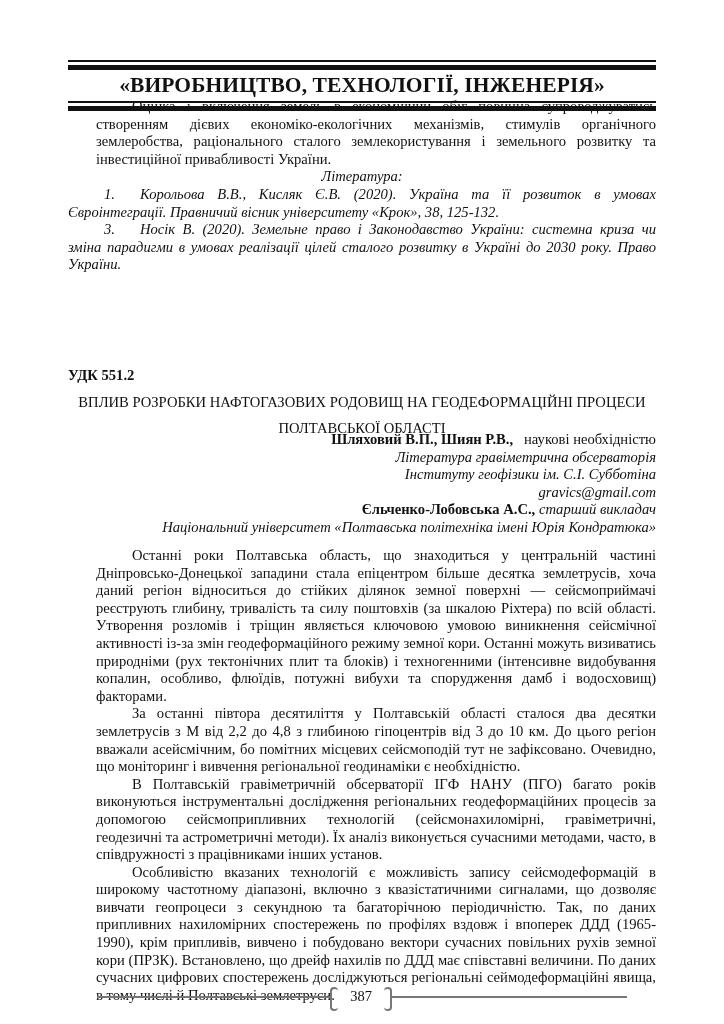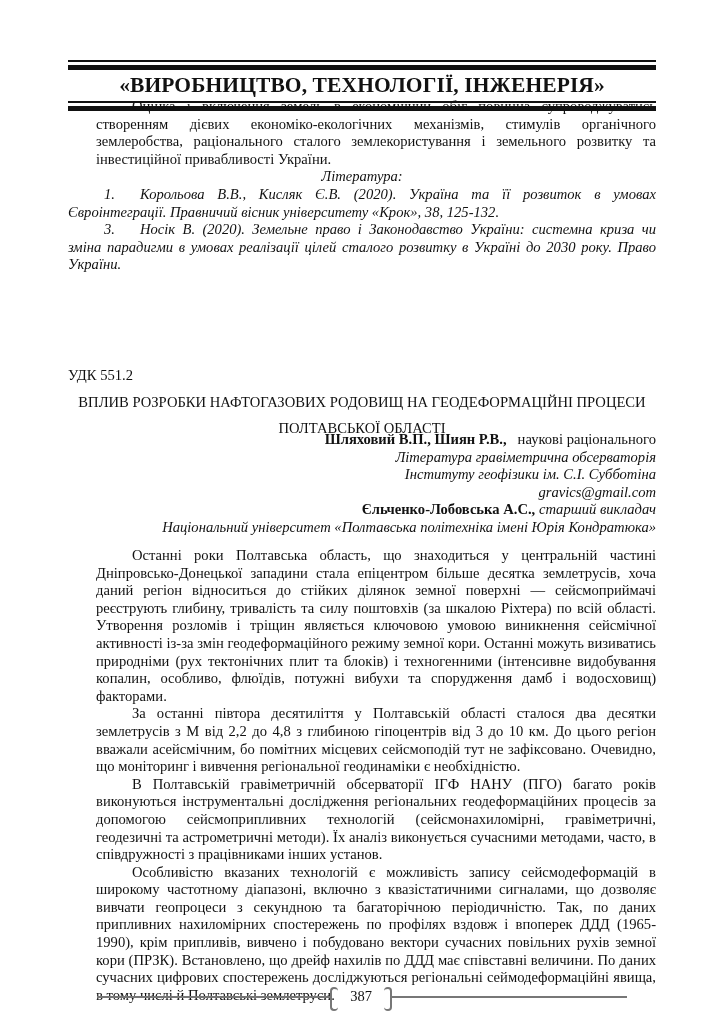--- a/index.html
+++ b/index.html
@@ -16,21 +16,21 @@
   .txt { font-size:14.6px; line-height:17.6px; text-align:justify; }
   .p { margin:0; }
   .indent { text-indent:36px;margin-left:28px; }
   .it { font-style:italic; }
   .b { font-weight:bold; }
   .sec1 { position:absolute; left:68px; top:98px; width:588px; }
   .lit-head { text-align:center; font-style:italic; }
   .ref { font-style:italic; text-indent:36px; }
   .ref .num { display:inline-block; width:36px; text-indent:0; }
   .sec2 { position:absolute; left:68px; top:367px; width:588px; }
-  .udk { font-weight:normal; font-size:14.6px; line-height:17.6px; }
+  .udk { font-weight:bold; font-size:14.6px; line-height:17.6px; }
   .title { text-align:center; font-size:14.6px; line-height:17.6px; text-transform:none;margin-top:9px; }
   .authors { position:absolute; left:68px; top:431px; width:588px; }
   .authors .line { text-align:right; }
   .body2 { position:absolute; left:68px; top:547px; width:588px; }
   
   .ftr { position:absolute; left:97px; top:985px; width:530px; height:24px; }
   .ftr .line { position:absolute; top:11px; height:1.5px; background:#777; }
   .ftr .l { left:0; width:233px; }
   .ftr .r { left:295px; width:235px; }
   .ftr .br { position:absolute; top:2px; width:6px; height:20px; border:2px solid #777; border-radius:4px; }
@@ -60,21 +60,21 @@
   <p class="p ref"><span class="num">3.</span><span>Носік В. (2020). Земельне право і Законодавство України: системна криза чи зміна парадигми в умовах реалізації цілей сталого розвитку в Україні до 2030 року. Право України.</span></p>
 </div>
 
 <div class="sec2">
   <div class="udk">УДК 551.2</div>
   <div class="title">ВПЛИВ РОЗРОБКИ НАФТОГАЗОВИХ РОДОВИЩ НА ГЕОДЕФОРМАЦІЙНІ ПРОЦЕСИ</div>
   <div class="title">ПОЛТАВСЬКОЇ ОБЛАСТІ</div>
 </div>
 
 <div class="authors txt">
-  <div class="line"><span class="b">Шляховий В.П., Шиян Р.В.,</span>&nbsp;&nbsp; <span>наукові раціонального</span></div>
+  <div class="line"><span class="b">Шляховий В.П., Шиян Р.В.,</span>&nbsp;&nbsp; <span>наукові необхідністю</span></div>
   <div class="line it">Література гравіметрична обсерваторія</div>
   <div class="line it">Інституту геофізики ім. С.І. Субботіна</div>
   <div class="line it">gravics@gmail.com</div>
   <div class="line"><span class="b">Єльченко-Лобовська А.С.,</span> <span class="it">старший викладач</span></div>
   <div class="line it">Національний університет «Полтавська політехніка імені Юрія Кондратюка»</div>
 </div>
 
 <div class="body2 txt">
   <p class="p indent">Останні роки Полтавська область, що знаходиться у центральній частині  Дніпровсько-Донецької западини стала епіцентром більше десятка землетрусів, хоча даний регіон відноситься до стійких ділянок земної поверхні — сейсмоприймачі реєструють глибину, тривалість та силу поштовхів (за шкалою Ріхтера) по всій області.  Утворення розломів і тріщин являється ключовою умовою виникнення сейсмічної активності із-за змін геодеформаційного режиму земної кори. Останні можуть визиватись природніми (рух тектонічних плит та блоків) і техногенними (інтенсивне видобування копалин, особливо, флюїдів, потужні вибухи та спорудження дамб і водосховищ) факторами.</p>
   <p class="p indent">За останні півтора десятиліття у Полтавській області сталося два десятки землетрусів з М від 2,2 до 4,8 з глибиною гіпоцентрів від 3 до 10 км. До цього регіон вважали асейсмічним, бо помітних місцевих сейсмоподій тут не зафіксовано. Очевидно, що моніторинг і вивчення регіональної геодинаміки є необхідністю.</p>

